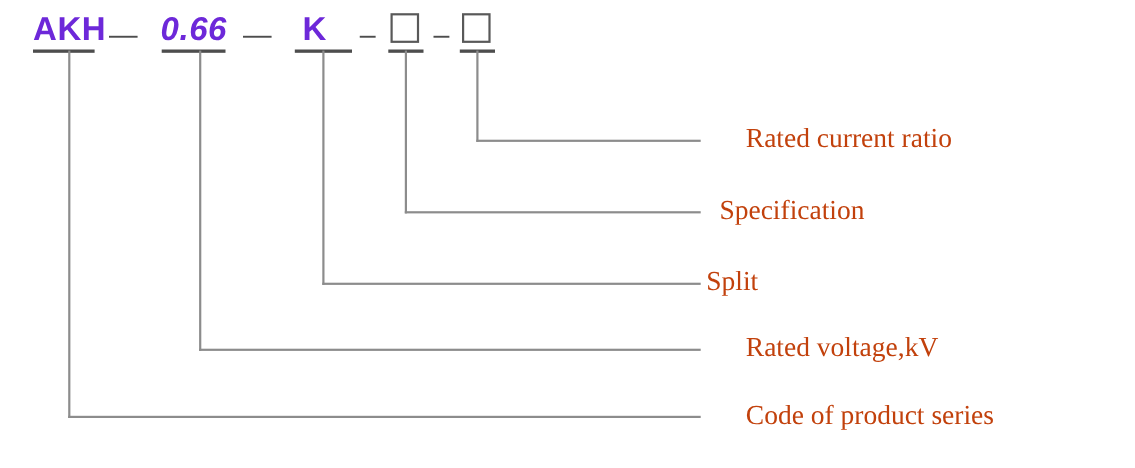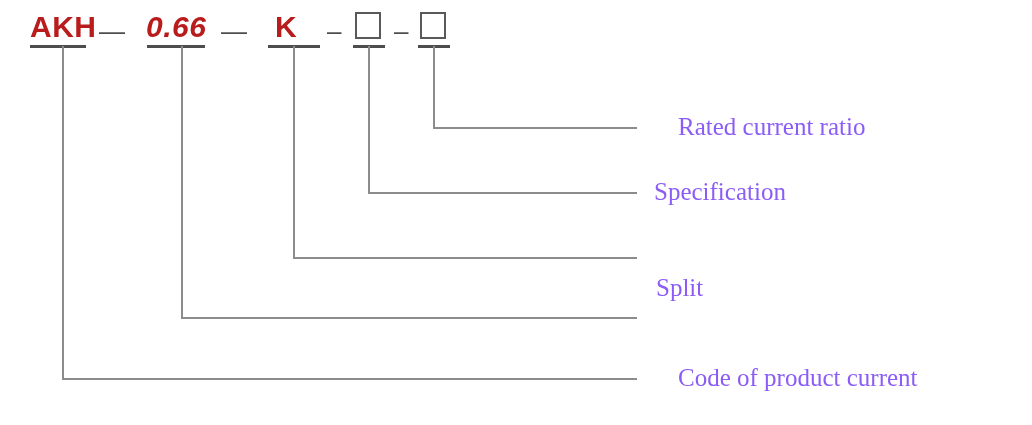--- a/index.html
+++ b/index.html
@@ -22,21 +22,21 @@
     left: 0;
     top: 0;
     width: 1032px;
     height: 60px;
   }
   .code-token {
     position: absolute;
     font-family: "Liberation Sans", sans-serif;
     font-weight: bold;
     font-size: 30px;
-    color: #b91c1c;
+    color: #6d28d9;
     letter-spacing: 0.5px;
     white-space: nowrap;
     line-height: 1;
   }
   .code-sep {
     position: absolute;
     font-family: "Liberation Sans", sans-serif;
     font-weight: normal;
     font-size: 26px;
     color: #4d4d4d;
@@ -68,21 +68,21 @@
     position: absolute;
     height: 2px;
     background: #8c8c8c;
   }
 
   
   .caption {
     position: absolute;
     font-family: "Liberation Serif", serif;
     font-size: 25px;
-    color: #8b5cf6;
+    color: #c2410c;
     white-space: nowrap;
     line-height: 1;
   }
 </style>
 </head>
 <body>
 
 <div id="diagram-root">
 
   <div class="code-row">
@@ -124,18 +124,19 @@
   <div class="lead-v" style="left:181px; top:46px;  height:273px;"></div>
   <div class="lead-h" style="left:181px; top:317px; width:456px;"></div>
 
   <div class="lead-v" style="left:62px;  top:46px;  height:334px;"></div>
   <div class="lead-h" style="left:62px;  top:378px; width:575px;"></div>
 
   <div class="caption" style="left:678px; top:114px;">Rated current ratio</div>
 
   <div class="caption" style="left:654px; top:179px;">Specification</div>
 
-  <div class="caption" style="left:656px; top:244px;margin-top:31px;">Split</div>
+  <div class="caption" style="left:642px; top:244px;">Split</div>
 
+  <div class="caption" style="left:678px; top:304px;">Rated voltage,kV</div>
 
-  <div class="caption" style="left:678px; top:365px;">Code of product current</div>
+  <div class="caption" style="left:678px; top:365px;">Code of product series</div>
 
 </div>
 
 </body></html>

